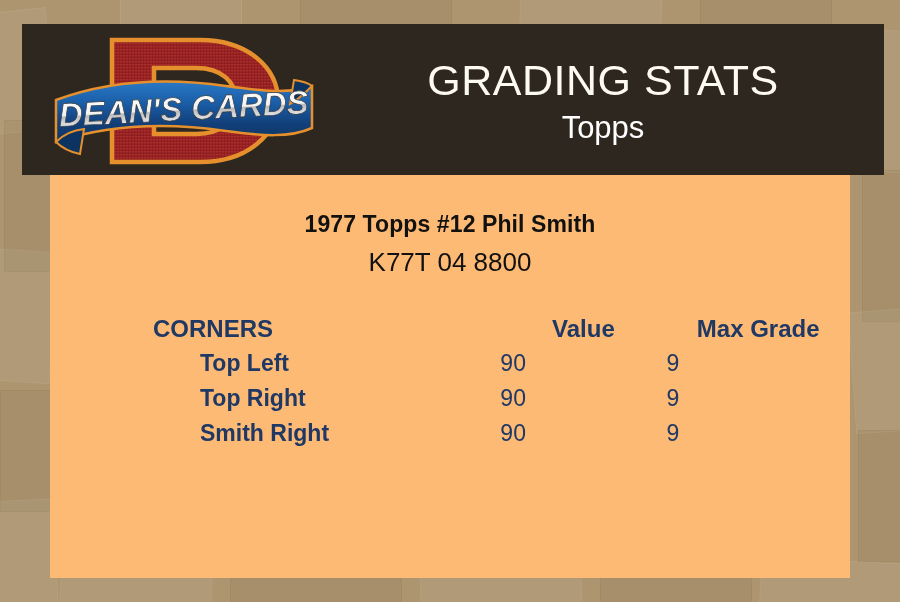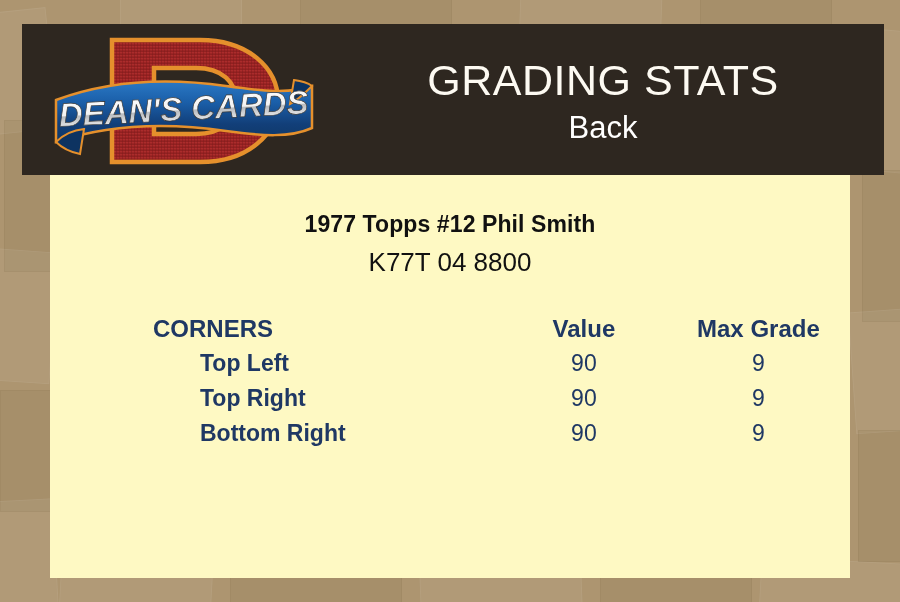--- a/index.html
+++ b/index.html
@@ -88,21 +88,21 @@
     color: #ffffff;
   }
 
   
   #content-panel {
     position: absolute;
     left: 50px;
     top: 175px;
     width: 800px;
     height: 403px;
-    background: #fef9c3;
+    background: #fdba74;
   }
 
   #card-name {
     margin: 0;
     padding-top: 36px;
     text-align: center;
     font-size: 23px;
     font-weight: bold;
     color: #111111;
     letter-spacing: 0.1px;
@@ -150,21 +150,20 @@
     font-weight: bold;
     font-size: 24px;
   }
   #stats-table td.cell-label {
     text-align: left;
     padding-left: 150px;
     font-weight: 700;
   }
   #stats-table td.cell-value,
   #stats-table td.cell-max {
-    text-align: center;
     font-weight: 400;
     margin-top: 30px;
   }
 </style>
 </head>
 <body>
 
 <div id="page">
 
   <div id="bg-texture">
@@ -229,21 +228,21 @@
 
           <path d="M262 58 C254 66 248 72 240 76 L244 52 C252 53 258 55 262 58 Z" fill="#0d3361" stroke="#e5902c" stroke-width="2"></path>
         </g>
 
         <text x="134" y="92" text-anchor="middle" font-family="Liberation Sans, sans-serif" font-size="33" font-weight="bold" font-style="italic" fill="url(#txtgrad)" stroke="#3a3a3a" stroke-width="0.7" transform="rotate(-3 134 88)">DEAN'S CARDS</text>
       </svg>
     </div>
 
     <div id="title-block">
       <div id="main-title">GRADING STATS</div>
-      <div id="sub-title">Back</div>
+      <div id="sub-title">Topps</div>
     </div>
   </div>
 
   <div id="content-panel">
 
     <div id="card-name">1977 Topps #12 Phil Smith</div>
     <div id="card-code">K77T 04 8800</div>
 
     <table id="stats-table">
       <thead>
@@ -258,21 +257,21 @@
           <td class="cell-label">Top Left</td>
           <td class="cell-value">90</td>
           <td class="cell-max">9</td>
         </tr>
         <tr>
           <td class="cell-label">Top Right</td>
           <td class="cell-value">90</td>
           <td class="cell-max">9</td>
         </tr>
         <tr>
-          <td class="cell-label">Bottom Right</td>
+          <td class="cell-label">Smith Right</td>
           <td class="cell-value">90</td>
           <td class="cell-max">9</td>
         </tr>
       </tbody>
     </table>
 
   </div>
 </div>
 
 </body></html>

